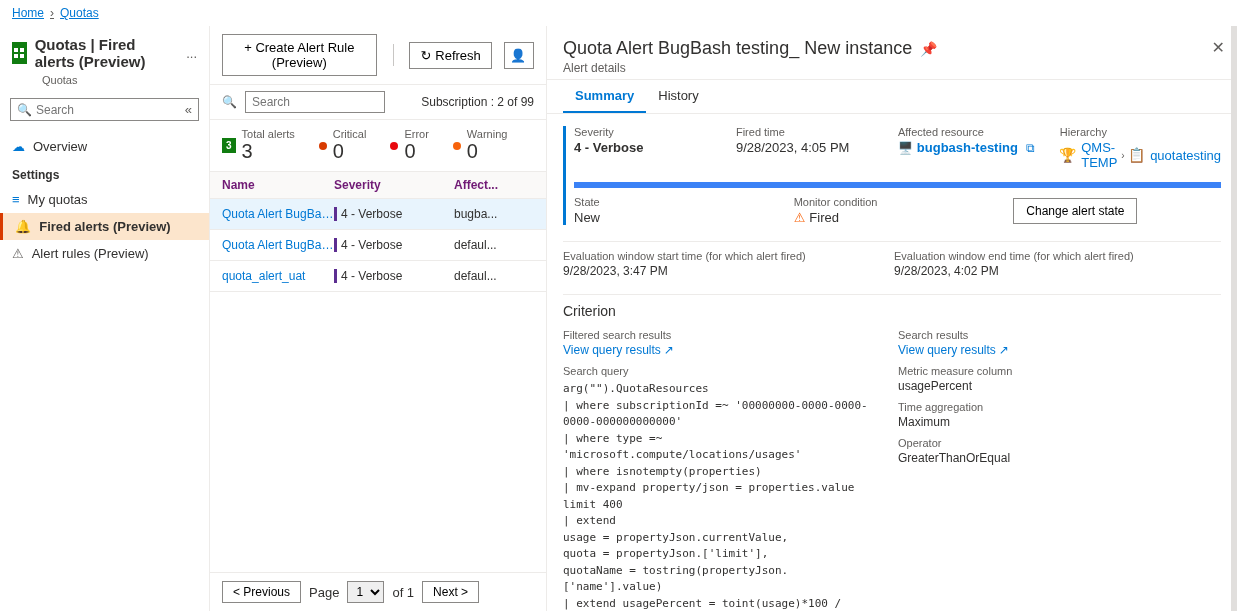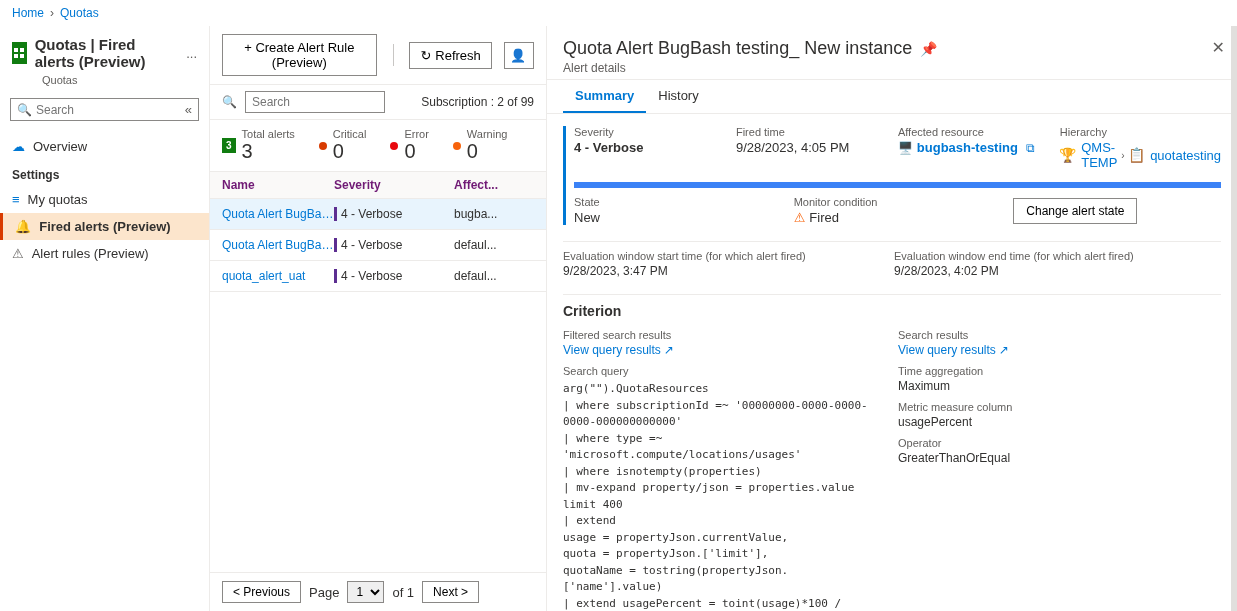--- a/index.html
+++ b/index.html
@@ -1,19 +1,19 @@
 <!DOCTYPE html>
 <html><head>
   <meta charset="utf-8">
   <style>
     * { box-sizing: border-box; margin: 0; padding: 0; }
     body { font-family: 'Segoe UI', sans-serif; font-size: 13px; background: #fff; color: #323130; display: flex; flex-direction: column; height: 611px; overflow: hidden; }
 
     .breadcrumb { display: flex; align-items: center; gap: 6px; padding: 6px 12px; font-size: 12px; color: #0078d4; }
-    .breadcrumb span { color: #605e5c; }
+    .breadcrumb span { color: #605e5c; text-decoration: underline; }
 
     .main-layout { display: flex; flex: 1; overflow: hidden; }
 
     
     .sidebar { width: 210px; border-right: 1px solid #edebe9; display: flex; flex-direction: column; flex-shrink: 0; }
     .sidebar-header { display: flex; align-items: center; gap: 8px; padding: 10px 12px 4px; }
     .sidebar-logo { width: 22px; height: 22px; background: #107c10; display: flex; align-items: center; justify-content: center; }
     .sidebar-logo svg { fill: #fff; }
     .sidebar-title { font-size: 15px; font-weight: 600; }
     .sidebar-subtitle { font-size: 11px; color: #605e5c; padding: 0 12px 8px 42px; }
@@ -77,21 +77,21 @@
 
     .state-row { display: grid; grid-template-columns: 1fr 1fr 1fr; gap: 12px; margin-bottom: 16px; padding-top: 8px; border-top: 6px solid #3b82f6; }
 
     .change-state-btn { border: 1px solid #8a8886; background: #fff; padding: 5px 12px; cursor: pointer; font-size: 12px; }
 
     .eval-grid { display: grid; grid-template-columns: 1fr 1fr; gap: 4px; margin-bottom: 16px; padding-top: 8px; border-top: 1px solid #edebe9; }
     .eval-item .info-label { font-size: 11px; color: #605e5c; }
     .eval-item .info-value { font-size: 12px; font-weight: 400; }
 
     .criterion-section { padding-top: 8px; border-top: 1px solid #edebe9; }
-    .criterion-title { font-size: 14px; font-weight: 700; margin-bottom: 10px; }
+    .criterion-title { font-size: 14px; font-weight: 400; margin-bottom: 10px; }
     .criterion-grid { display: grid; grid-template-columns: 1fr 1fr; gap: 12px; }
     .criterion-col { }
     .criterion-label { font-size: 11px; color: #605e5c; margin-bottom: 2px; }
     .criterion-value { font-size: 12px; }
     .criterion-link { color: #0078d4; cursor: pointer; font-size: 12px; display: flex; align-items: center; gap: 3px; }
     .query-block { font-size: 11px; color: #323130; line-height: 1.5; margin-top: 4px; font-family: 'Consolas', monospace; white-space: pre-wrap; }
 
     .scrollbar-right { position: absolute; right: 0; top: 0; bottom: 0; width: 6px; background: #e1dfdd; }
 
     .hierarchy-icons { display: flex; align-items: center; gap: 4px; }
@@ -346,26 +346,26 @@
 properties| where location in~ ('westus2')| where quotaName in~
 ('standardDSv3Family')</div>
           </div>
           <div class="criterion-col">
             <div class="criterion-label">Search results</div>
             <div class="criterion-link">
               <span>View query results</span>
               <span>↗</span>
             </div>
             <div style="margin-top:8px;">
+              <div class="criterion-label">Metric measure column</div>
+              <div class="criterion-value">usagePercent</div>
+            </div>
+            <div style="margin-top:8px;">
               <div class="criterion-label">Time aggregation</div>
               <div class="criterion-value">Maximum</div>
-            </div>
-            <div style="margin-top:8px;">
-              <div class="criterion-label">Metric measure column</div>
-              <div class="criterion-value">usagePercent</div>
             </div>
             <div style="margin-top:8px;">
               <div class="criterion-label">Operator</div>
               <div class="criterion-value">GreaterThanOrEqual</div>
             </div>
           </div>
         </div>
       </div>
     </div>
 

